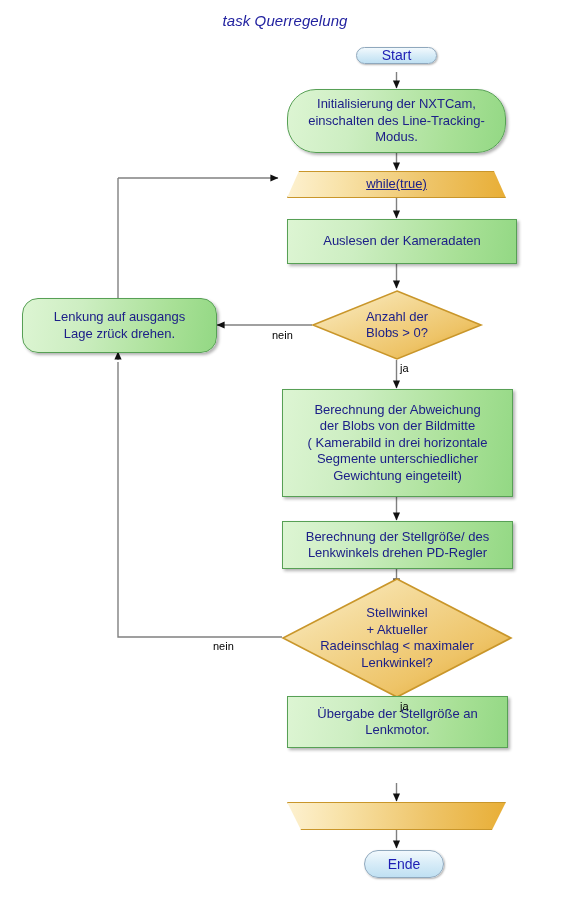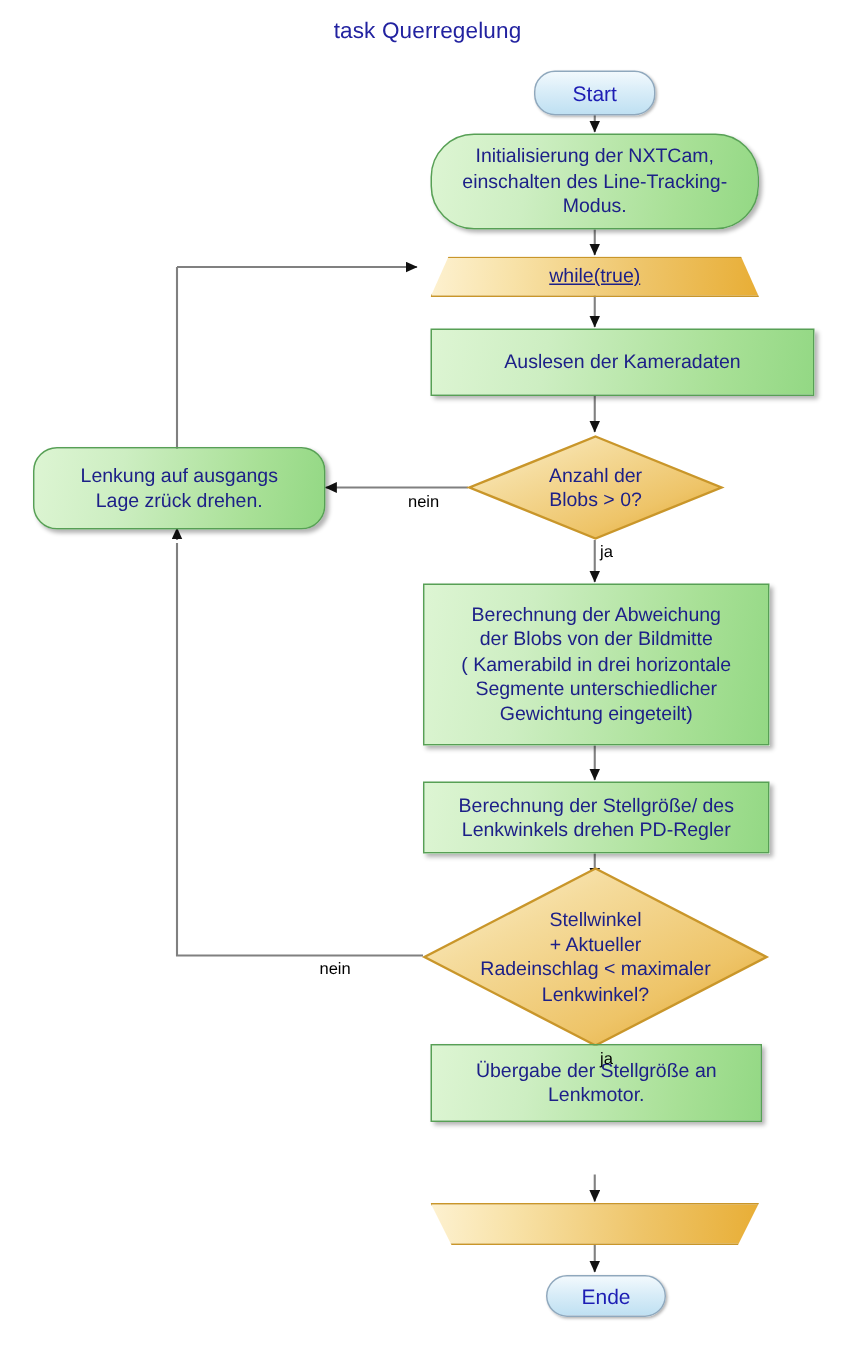--- a/index.html
+++ b/index.html
@@ -37,20 +37,21 @@
   .title {
     position: absolute;
     left: 0;
     top: 12px;
     width: 570px;
     text-align: center;
     color: #2222a0;
     font-size: 15px;
     letter-spacing: .1px;
     z-index: 4;
+    font-style: italic;
   }
   
   .terminator {
     border-radius: 14px;
     border: 1px solid #8fa8bd;
     background: linear-gradient(180deg, #f2f9fd 0%, #d9edf8 45%, #bfe0f2 100%);
     box-shadow: 1px 1px 2px rgba(0,0,0,.30);
     font-size: 14px;
     color: #1d1db4;
   }
@@ -145,29 +146,29 @@
 
     <path d="M118,357 L118,352"></path>
     <path d="M118,360 L118,352" marker-end="url(#arrow)"></path>
 
     <path d="M282,637 L118,637 L118,362"></path>
   </g>
 </svg>
 
 <div class="title">task Querregelung</div>
 
-<div class="node terminator" style="left:356px; top:47px; width:81px; height:30px;">Start</div>
+<div class="node terminator" style="left:356px; top:47px; width:81px; height:17px;">Start</div>
 
 <div class="node process" style="left:287px; top:89px; width:219px; height:64px;border-radius:29px;">Initialisierung der NXTCam,
 einschalten des Line-Tracking-
 Modus.</div>
 
 <div class="node loop loop-start" style="left:287px; top:171px; width:219px; height:27px;text-decoration:underline;">while(true)</div>
 
-<div class="node process" style="left:287px; top:219px; width:256px; height:45px;">Auslesen der Kameradaten</div>
+<div class="node process" style="left:287px; top:219px; width:230px; height:45px;">Auslesen der Kameradaten</div>
 
 <div class="decision-wrap" style="left:312px; top:290px; width:170px; height:70px;">
   <svg width="170" height="70" viewBox="0 0 170 70" xmlns="http://www.w3.org/2000/svg">
     <defs>
       <linearGradient id="dgrad1" x1="0" y1="0" x2="1" y2="1">
         <stop offset="0%" stop-color="#fdf1d0"></stop>
         <stop offset="30%" stop-color="#f5dc9e"></stop>
         <stop offset="70%" stop-color="#eec468"></stop>
         <stop offset="100%" stop-color="#e0a42c"></stop>
       </linearGradient>

